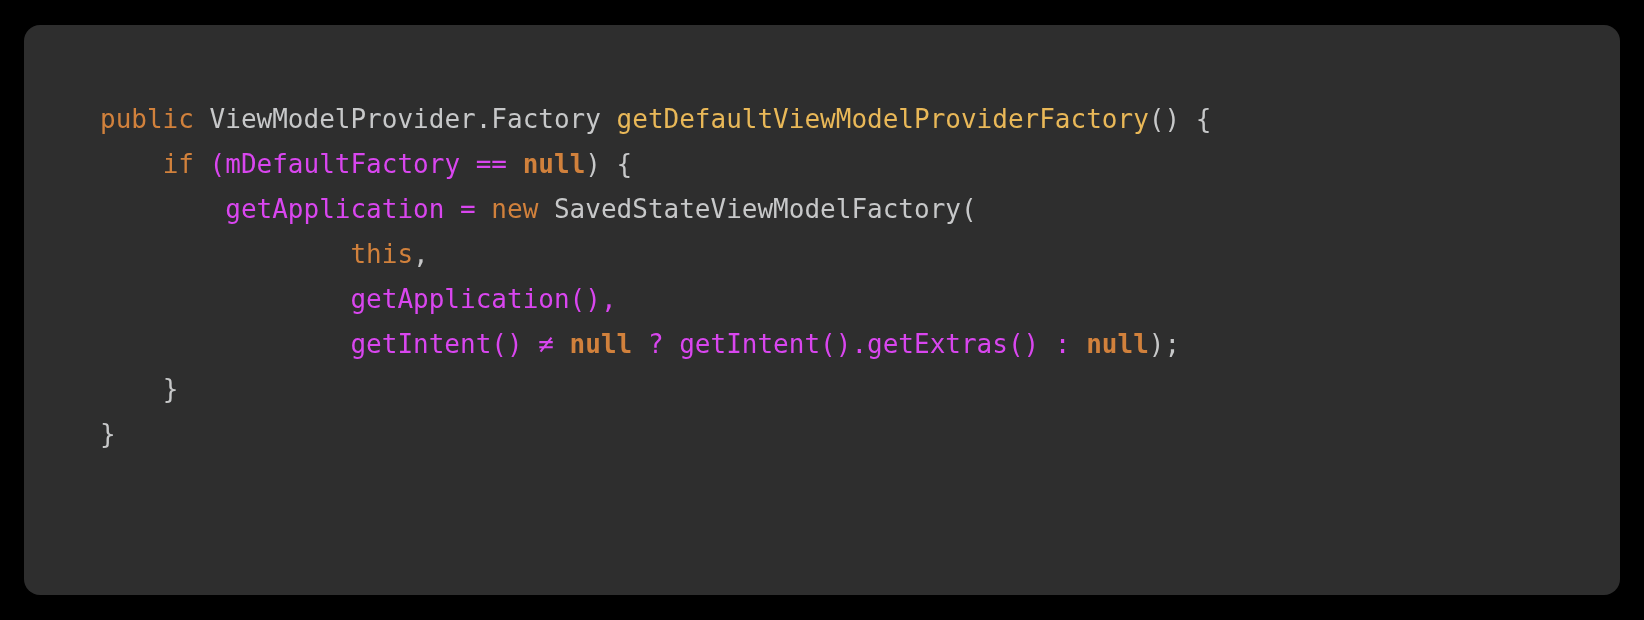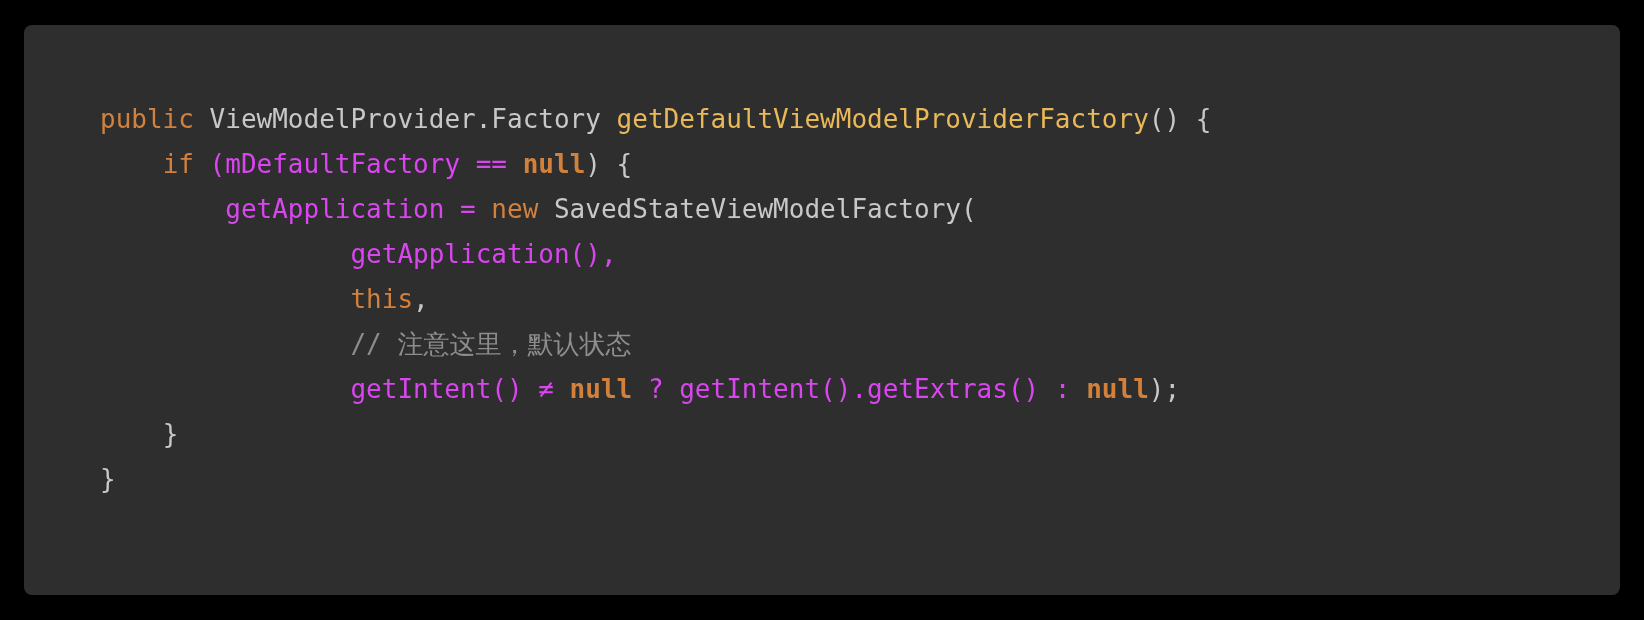--- a/index.html
+++ b/index.html
@@ -7,21 +7,21 @@
     background: #000;
     width: 1644px;
     height: 620px;
     display: flex;
     align-items: center;
     justify-content: center;
     font-family: "SF Mono", "Monaco", "Menlo", "Consolas", monospace;
   }
   .code-block {
     background: #2e2e2e;
-    border-radius: 8px;
+    border-radius: 16px;
     padding: 72px 76px 72px 76px;
     width: 1596px;
     height: 570px;
     box-shadow: 0 20px 50px rgba(0,0,0,0.5);
     overflow: hidden;
   }
   .line {
     font-size: 26px;
     line-height: 45px;
     color: #c7c8c9;
@@ -40,25 +40,24 @@
 <body>
 
 <div class="code-block">
 
   <div class="line"><span class="kw">public</span> <span class="type">ViewModelProvider.Factory</span> <span class="method">getDefaultViewModelProviderFactory</span><span class="punct">() {</span></div>
 
   <div class="line"><span>    </span><span class="kw">if</span><span class="ident"> (mDefaultFactory == </span><span class="null">null</span><span class="punct">) {</span></div>
 
   <div class="line"><span>        </span><span class="ident">getApplication = </span><span class="kw">new</span><span class="type"> SavedStateViewModelFactory(</span></div>
 
+  <div class="line"><span>                </span><span class="kw">this</span><span class="punct">,</span></div>
+
   <div class="line"><span>                </span><span class="ident">getApplication(),</span></div>
 
-  <div class="line"><span>                </span><span class="kw">this</span><span class="punct">,</span></div>
-
-  <div class="line"><span>                </span><span class="comment">// 注意这里，默认状态</span></div>
 
   <div class="line"><span>                </span><span class="ident">getIntent() ≠ </span><span class="null">null</span><span class="ident"> ? getIntent().getExtras() : </span><span class="null">null</span><span class="punct">);</span></div>
 
   <div class="line"><span>    </span><span class="punct">}</span></div>
 
 
   <div class="line"><span class="punct">}</span></div>
 
 </div>
 

